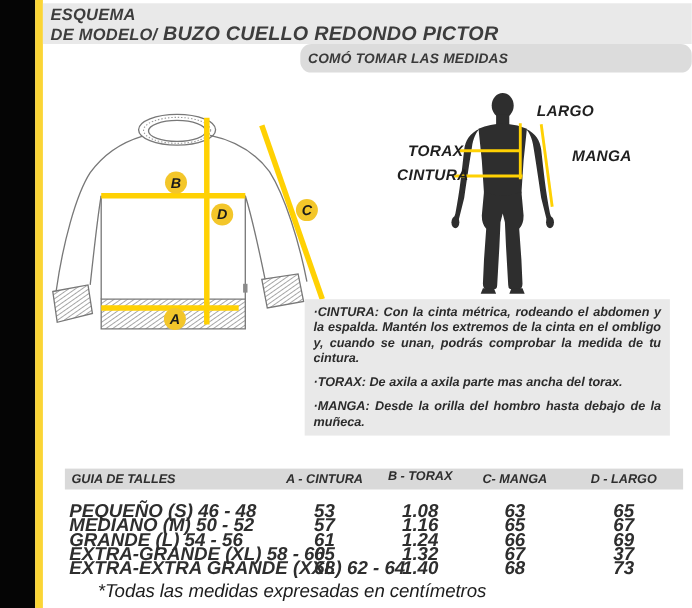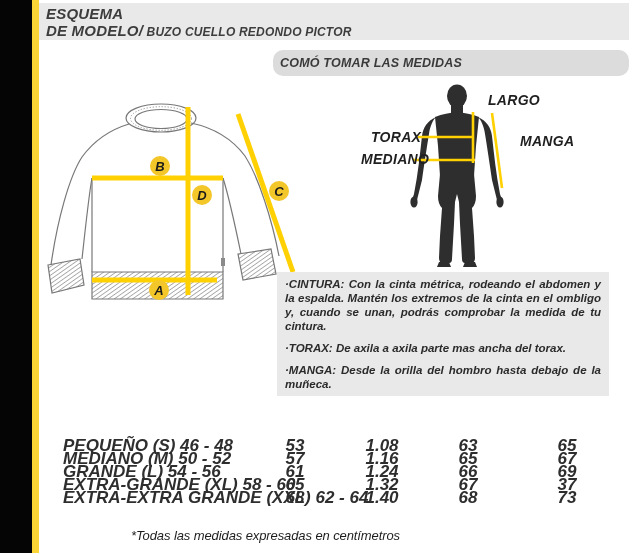--- a/index.html
+++ b/index.html
@@ -11,32 +11,32 @@
   body{font-family:"Liberation Sans",sans-serif;}
   .page{position:relative;width:629px;height:553px;background:#fff;overflow:hidden;font-style:italic;}
 
   .left-black-bar{position:absolute;left:0;top:0;width:32px;height:553px;background:#050505;}
   .left-yellow-stripe{position:absolute;left:32px;top:0;width:7px;height:553px;background:var(--accent-yellow);}
 
   .header{position:absolute;left:39px;top:3px;width:590px;height:37px;background:var(--header-bg);
           padding:2px 0 0 7px;color:var(--text-dark);}
   .header .l1{font-size:15px;font-weight:bold;line-height:17px;letter-spacing:.2px;}
   .header .l2{font-size:15px;font-weight:bold;line-height:17px;letter-spacing:.2px;}
-  .header .l2 .model{font-size:12px;text-align:center;}
+  .header .l2 .model{font-size:18px;text-align:center;}
 
   .garment-svg{position:absolute;left:45px;top:82px;width:255px;height:240px;}
   .outline{fill:none;stroke:#787878;stroke-width:1.2;}
   .rib{fill:none;stroke:#9a9a9a;stroke-width:1;stroke-dasharray:1.3 1.7;}
   .hatched{fill:url(#hatch);stroke:#787878;stroke-width:1.2;}
   .mline{stroke:var(--measure-yellow);stroke-width:5;fill:none;}
   .mline-thin{stroke:var(--measure-yellow);stroke-width:2.6;fill:none;}
   .marker-circle{fill:#f3c62a;}
   .marker-letter{font-family:"Liberation Sans",sans-serif;font-size:13px;font-weight:bold;fill:#1a1a1a;text-anchor:middle;}
 
-  .measures-bar{position:absolute;left:273px;top:50px;width:356px;height:26px;background:var(--bar-bg);
+  .measures-bar{position:absolute;left:273px;top:40px;width:356px;height:26px;background:var(--bar-bg);
                 font-size:12.5px;font-weight:bold;color:#3a3a3a;line-height:26px;padding-left:7px;letter-spacing:.2px;border-radius:10px;}
 
   .figure-svg{position:absolute;left:403px;top:84px;width:112px;height:184px;}
   .sil{fill:var(--silhouette-gray);}
   .fig-label{position:absolute;font-size:14px;font-weight:bold;color:#1f1f1f;letter-spacing:.3px;white-space:nowrap;padding-left:14px;}
   .lbl-largo{left:474px;top:92px;}
   .lbl-torax{left:357px;top:129px;}
   .lbl-cintura{left:347px;top:151px;}
   .lbl-manga{left:506px;top:133px;}
 
@@ -50,21 +50,21 @@
   .thead{background:var(--table-header-bg);height:19px;font-size:11.5px;font-weight:bold;}
   .thead .cell{text-align:center;}
   .thead .cell.first{text-align:left;padding-left:6px;}
   .thead .cell.raised{position:relative;top:-3px;}
   .tbody{margin-top:10px;}
   .tbody .grid-row{height:13px;font-size:17px;font-weight:bold;}
   .tbody .cell{text-align:center;}
   .tbody .cell.first{text-align:left;padding-left:4px;white-space:nowrap;}
 
   .footer-note{position:absolute;left:0;top:528px;width:531px;text-align:center;
-               font-size:13px;color:#1d1d1d;letter-spacing:-0.1px;}
+               font-size:17px;color:#1d1d1d;letter-spacing:-0.1px;}
 </style>
 </head>
 <body>
 
 <div class="page">
 
   <div class="left-black-bar"></div>
   <div class="left-yellow-stripe"></div>
 
   <div class="header">
@@ -132,30 +132,37 @@
     <path class="sil" d="M36,178 L46,178 L48,183 L34,183 Z"></path>
     <path class="sil" d="M62,178 L72,178 L74,183 L60,183 Z"></path>
     <line class="mline-thin" x1="70" y1="28" x2="70" y2="79"></line>
     <line class="mline-thin" x1="15" y1="53" x2="70" y2="53"></line>
     <line class="mline-thin" x1="10" y1="76" x2="72" y2="76"></line>
     <line class="mline-thin" x1="89" y1="29" x2="99" y2="104"></line>
   </svg>
 
   <div class="fig-label lbl-largo">LARGO</div>
   <div class="fig-label lbl-torax">TORAX</div>
-  <div class="fig-label lbl-cintura">MEDIANO</div>
+  <div class="fig-label lbl-cintura">CINTURA</div>
   <div class="fig-label lbl-manga">MANGA</div>
 
   <div class="instructions">
     <p><span class="term">·CINTURA:</span><span> Con la cinta métrica, rodeando el abdomen y la espalda. Mantén los extremos de la cinta en el ombligo y, cuando se unan, podrás comprobar la medida de tu cintura.</span></p>
     <p><span class="term">·TORAX:</span><span> De axila a axila parte mas ancha del torax.</span></p>
     <p><span class="term">·MANGA:</span><span> Desde la orilla del hombro hasta debajo de la muñeca.</span></p>
   </div>
 
   <div class="size-table">
+    <div class="grid-row thead">
+      <div class="cell first">GUIA DE TALLES</div>
+      <div class="cell">A - CINTURA</div>
+      <div class="cell raised">B - TORAX</div>
+      <div class="cell">C- MANGA</div>
+      <div class="cell">D - LARGO</div>
+    </div>
     <div class="tbody">
       <div class="grid-row">
         <div class="cell first">PEQUEÑO (S) 46 - 48</div>
         <div class="cell">53</div>
         <div class="cell">1.08</div>
         <div class="cell">63</div>
         <div class="cell">65</div>
       </div>
       <div class="grid-row">
         <div class="cell first">MEDIANO (M) 50 - 52</div>

